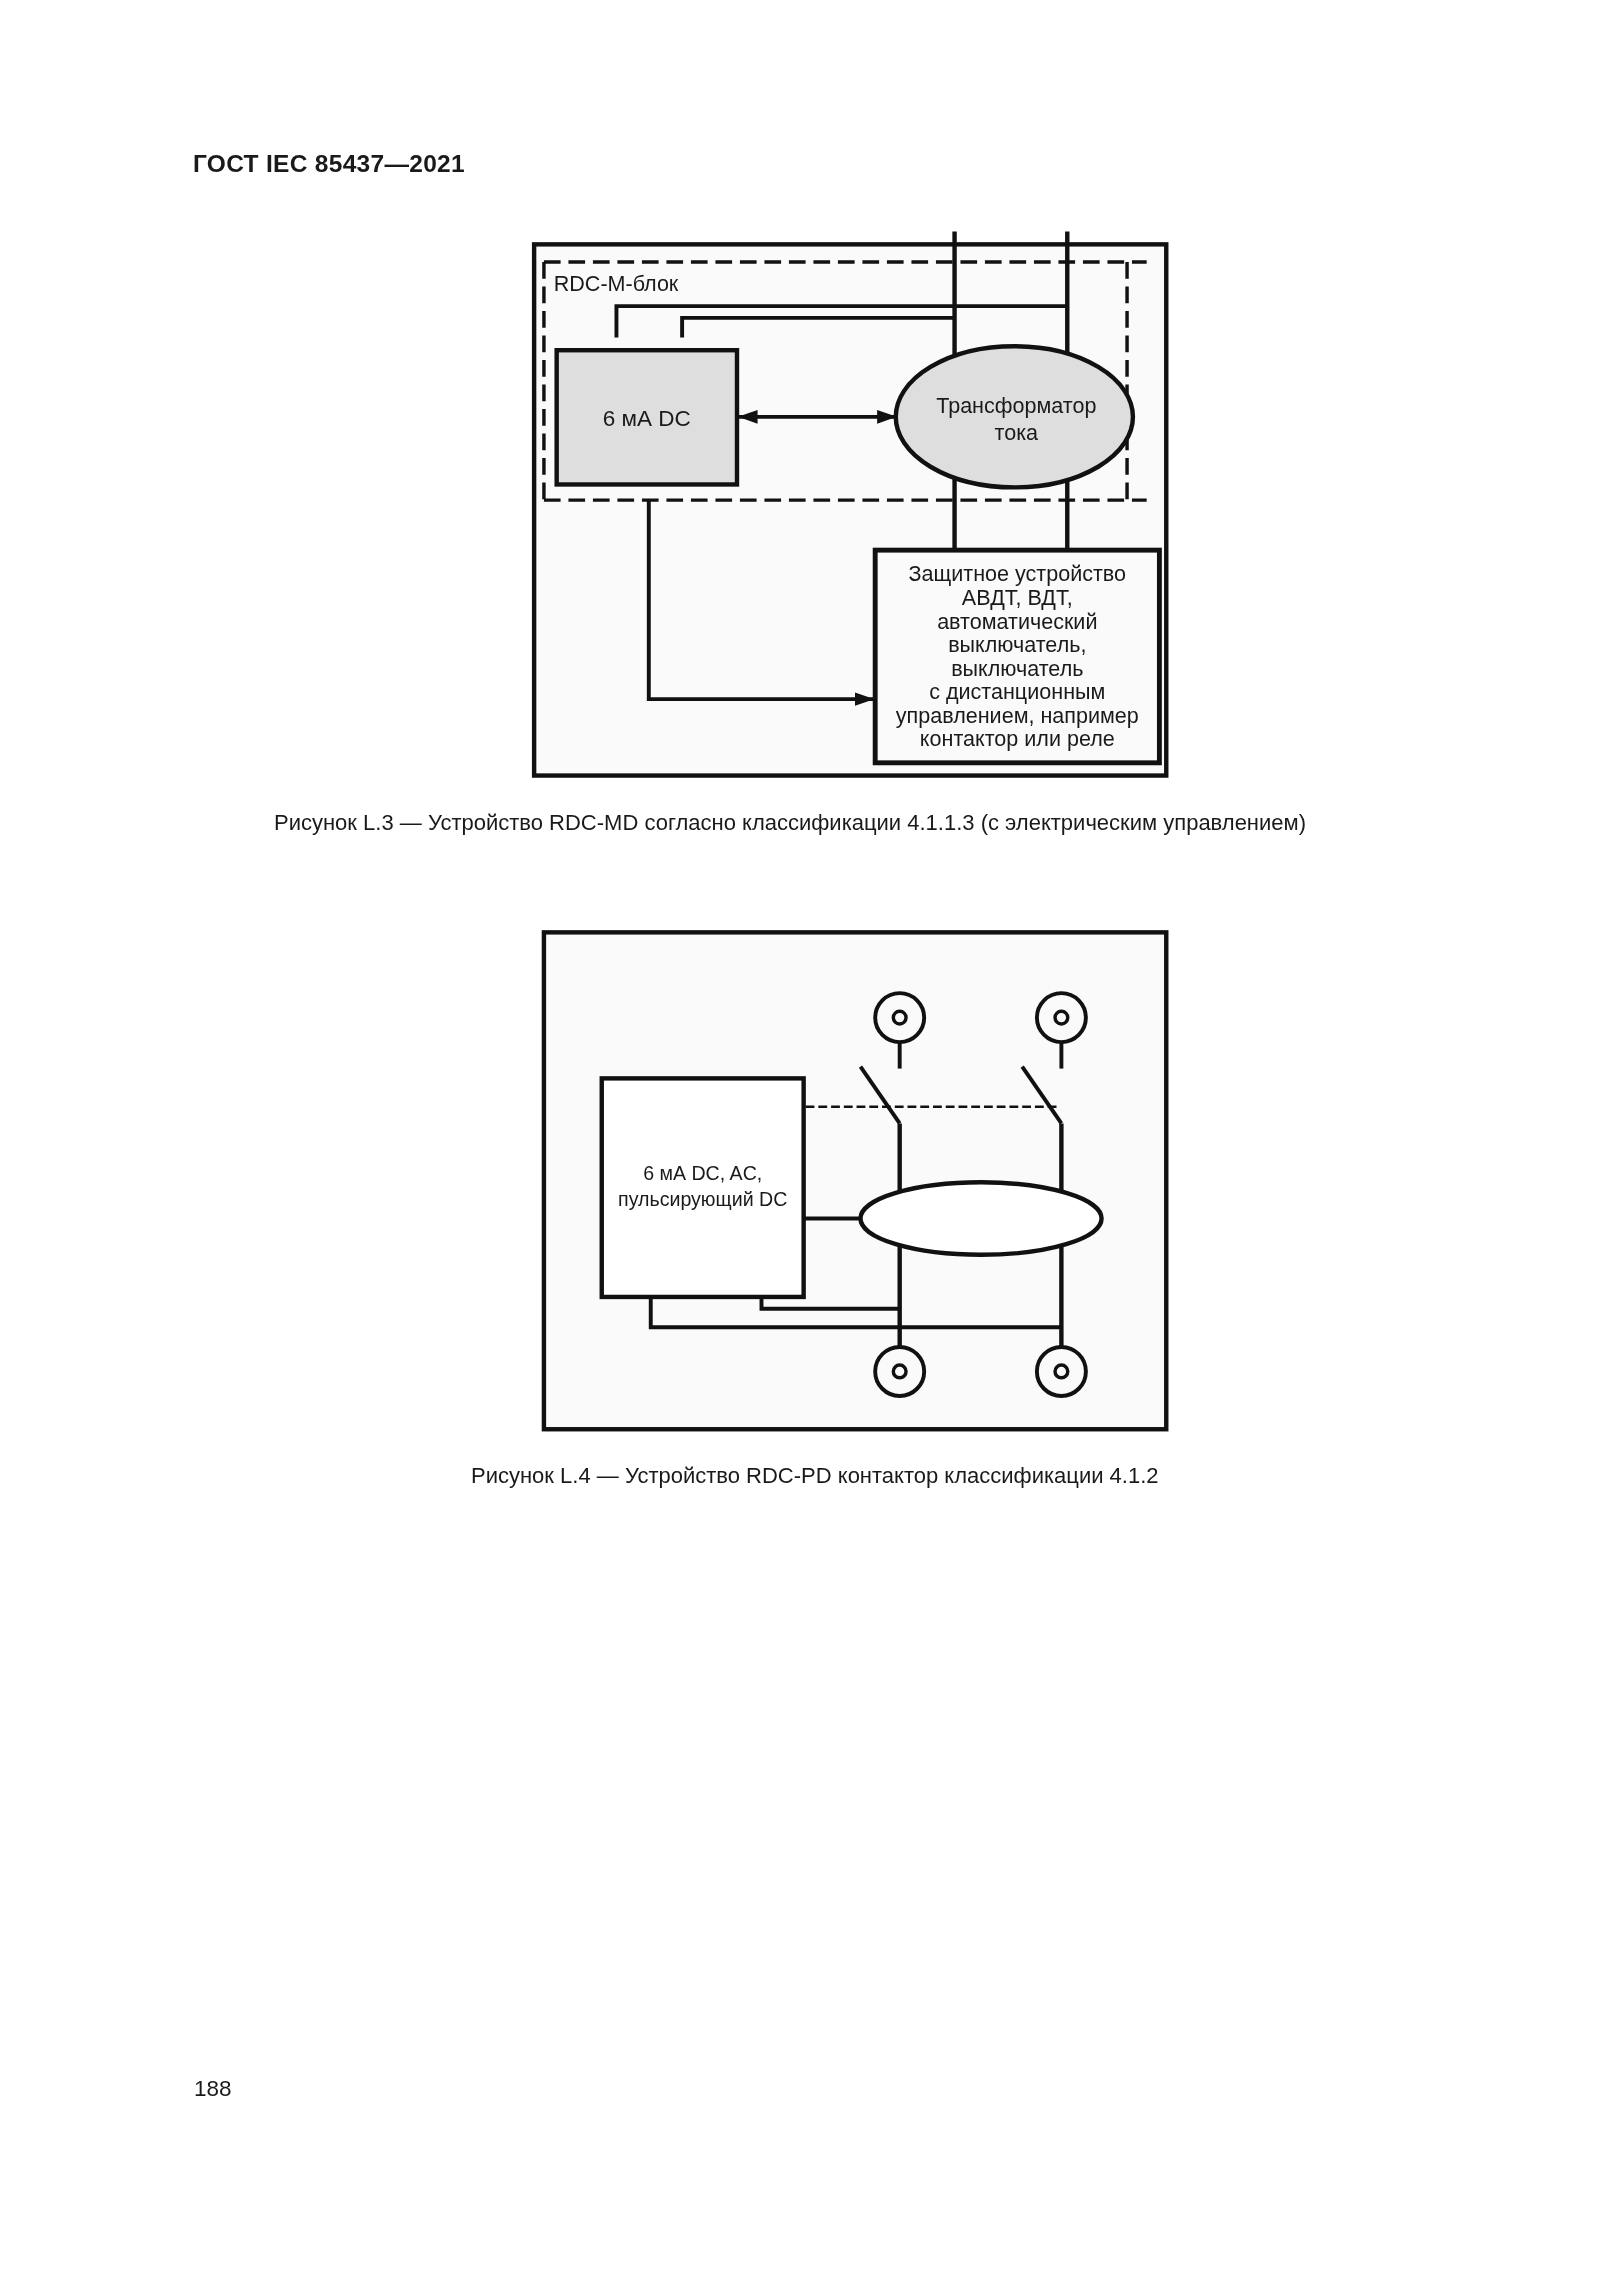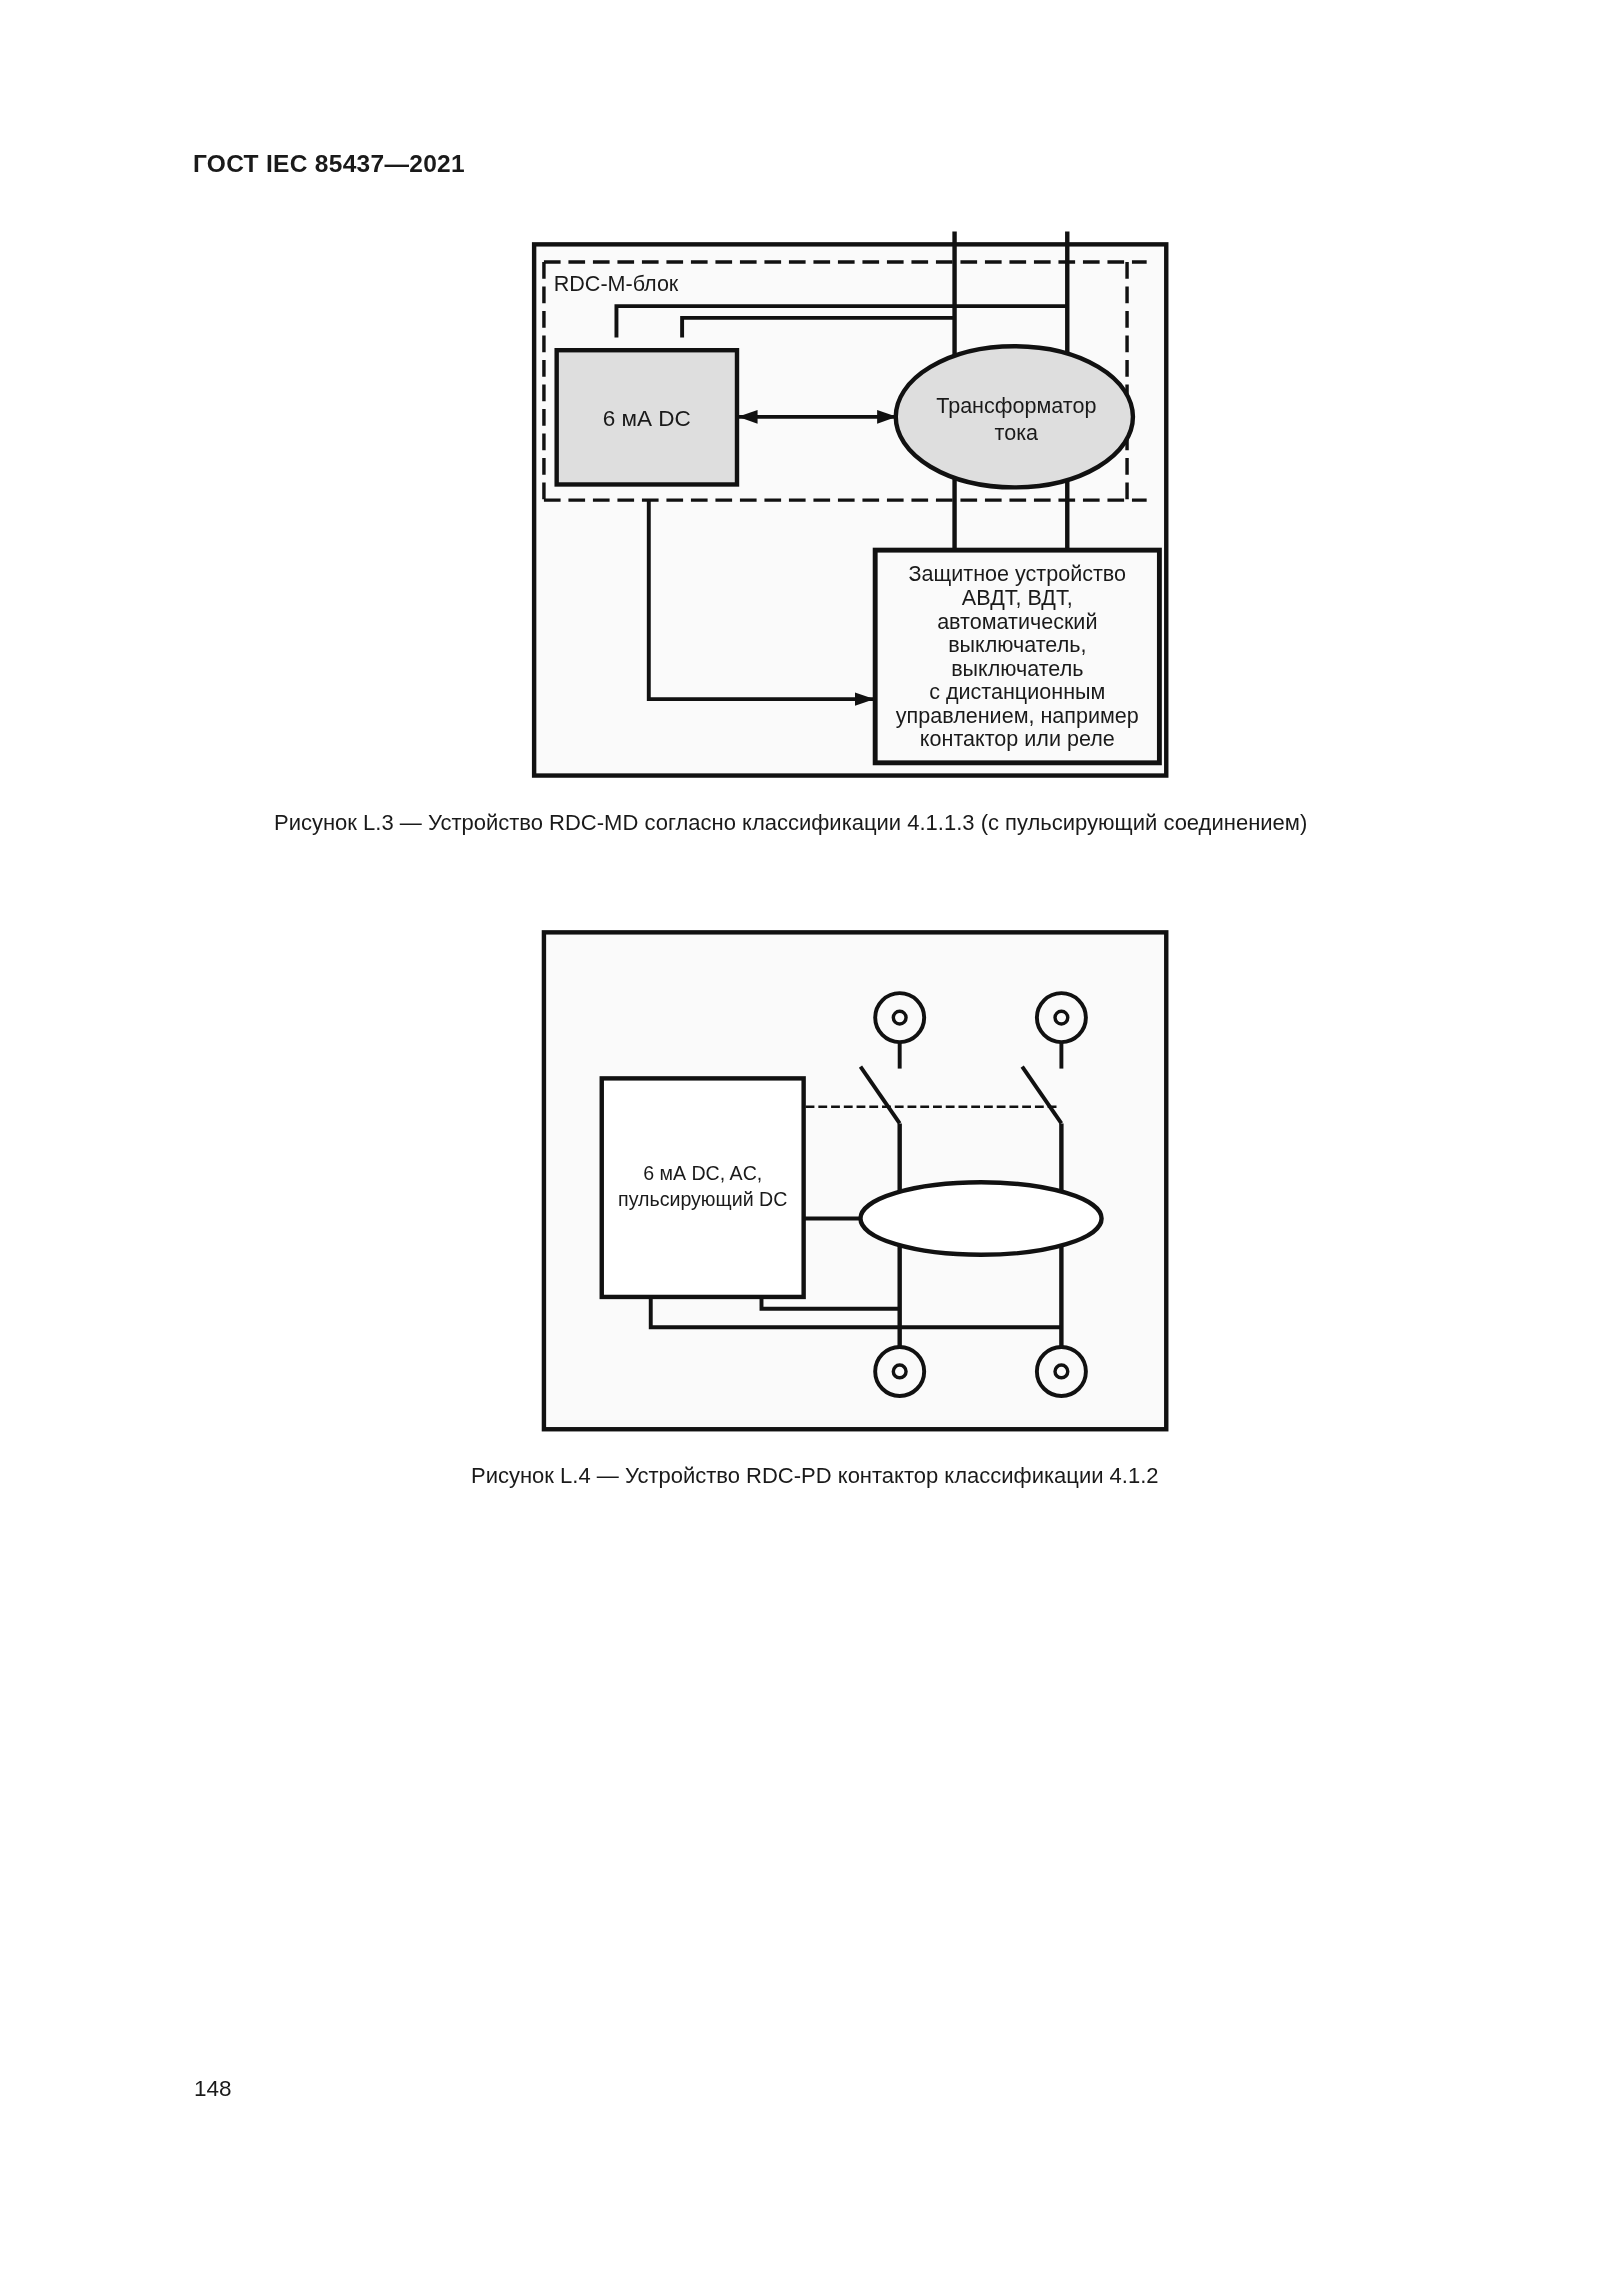--- a/index.html
+++ b/index.html
@@ -108,17 +108,17 @@
   <g>
     <ellipse cx="918" cy="1399" rx="25" ry="25" fill="#fafafa" stroke="#111" stroke-width="4"></ellipse>
     <circle cx="918" cy="1399" r="6.5" fill="none" stroke="#111" stroke-width="3.5"></circle>
   </g>
   <g>
     <ellipse cx="1083" cy="1399" rx="25" ry="25" fill="#fafafa" stroke="#111" stroke-width="4"></ellipse>
     <circle cx="1083" cy="1399" r="6.5" fill="none" stroke="#111" stroke-width="3.5"></circle>
   </g>
 </svg>
 
-<div class="caption cap-l3">Рисунок L.3 — Устройство RDC-MD согласно классификации 4.1.1.3 (с пульсирующий соединением)</div>
+<div class="caption cap-l3">Рисунок L.3 — Устройство RDC-MD согласно классификации 4.1.1.3 (с электрическим управлением)</div>
 <div class="caption cap-l4">Рисунок L.4 — Устройство RDC-PD контактор классификации 4.1.2</div>
 
-<div class="page-num">148</div>
+<div class="page-num">188</div>
 
 
 </body></html>

